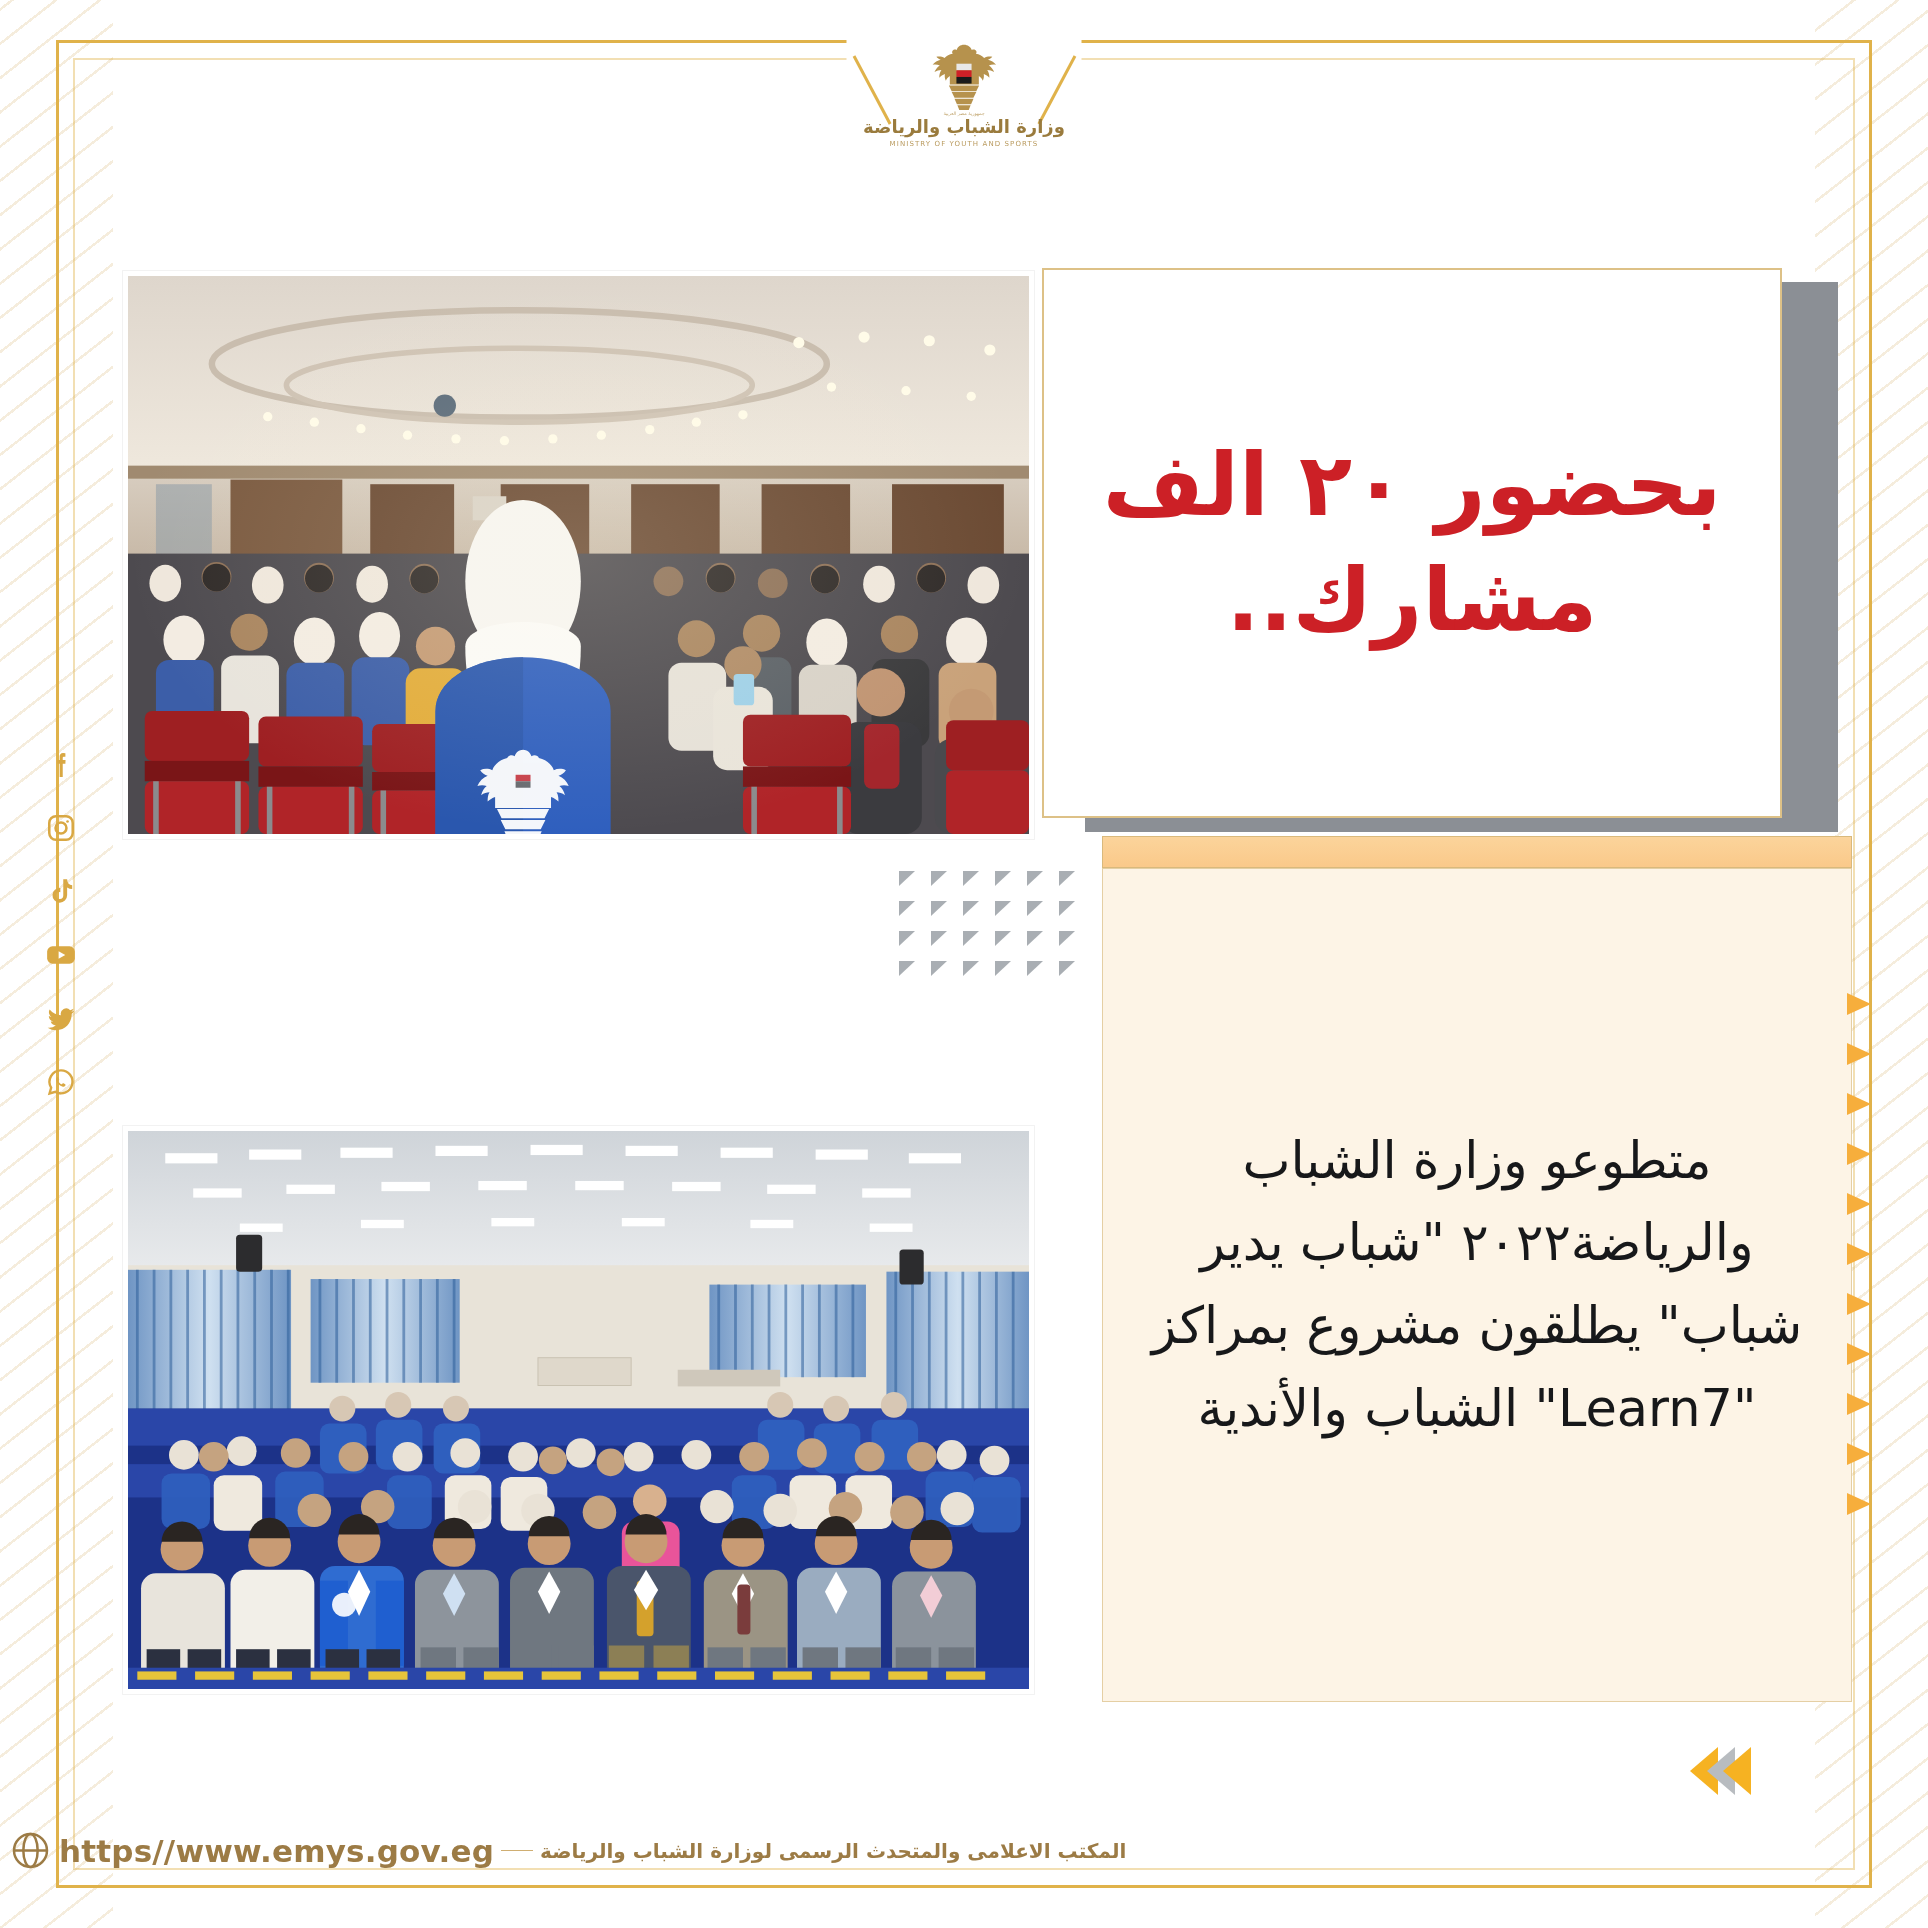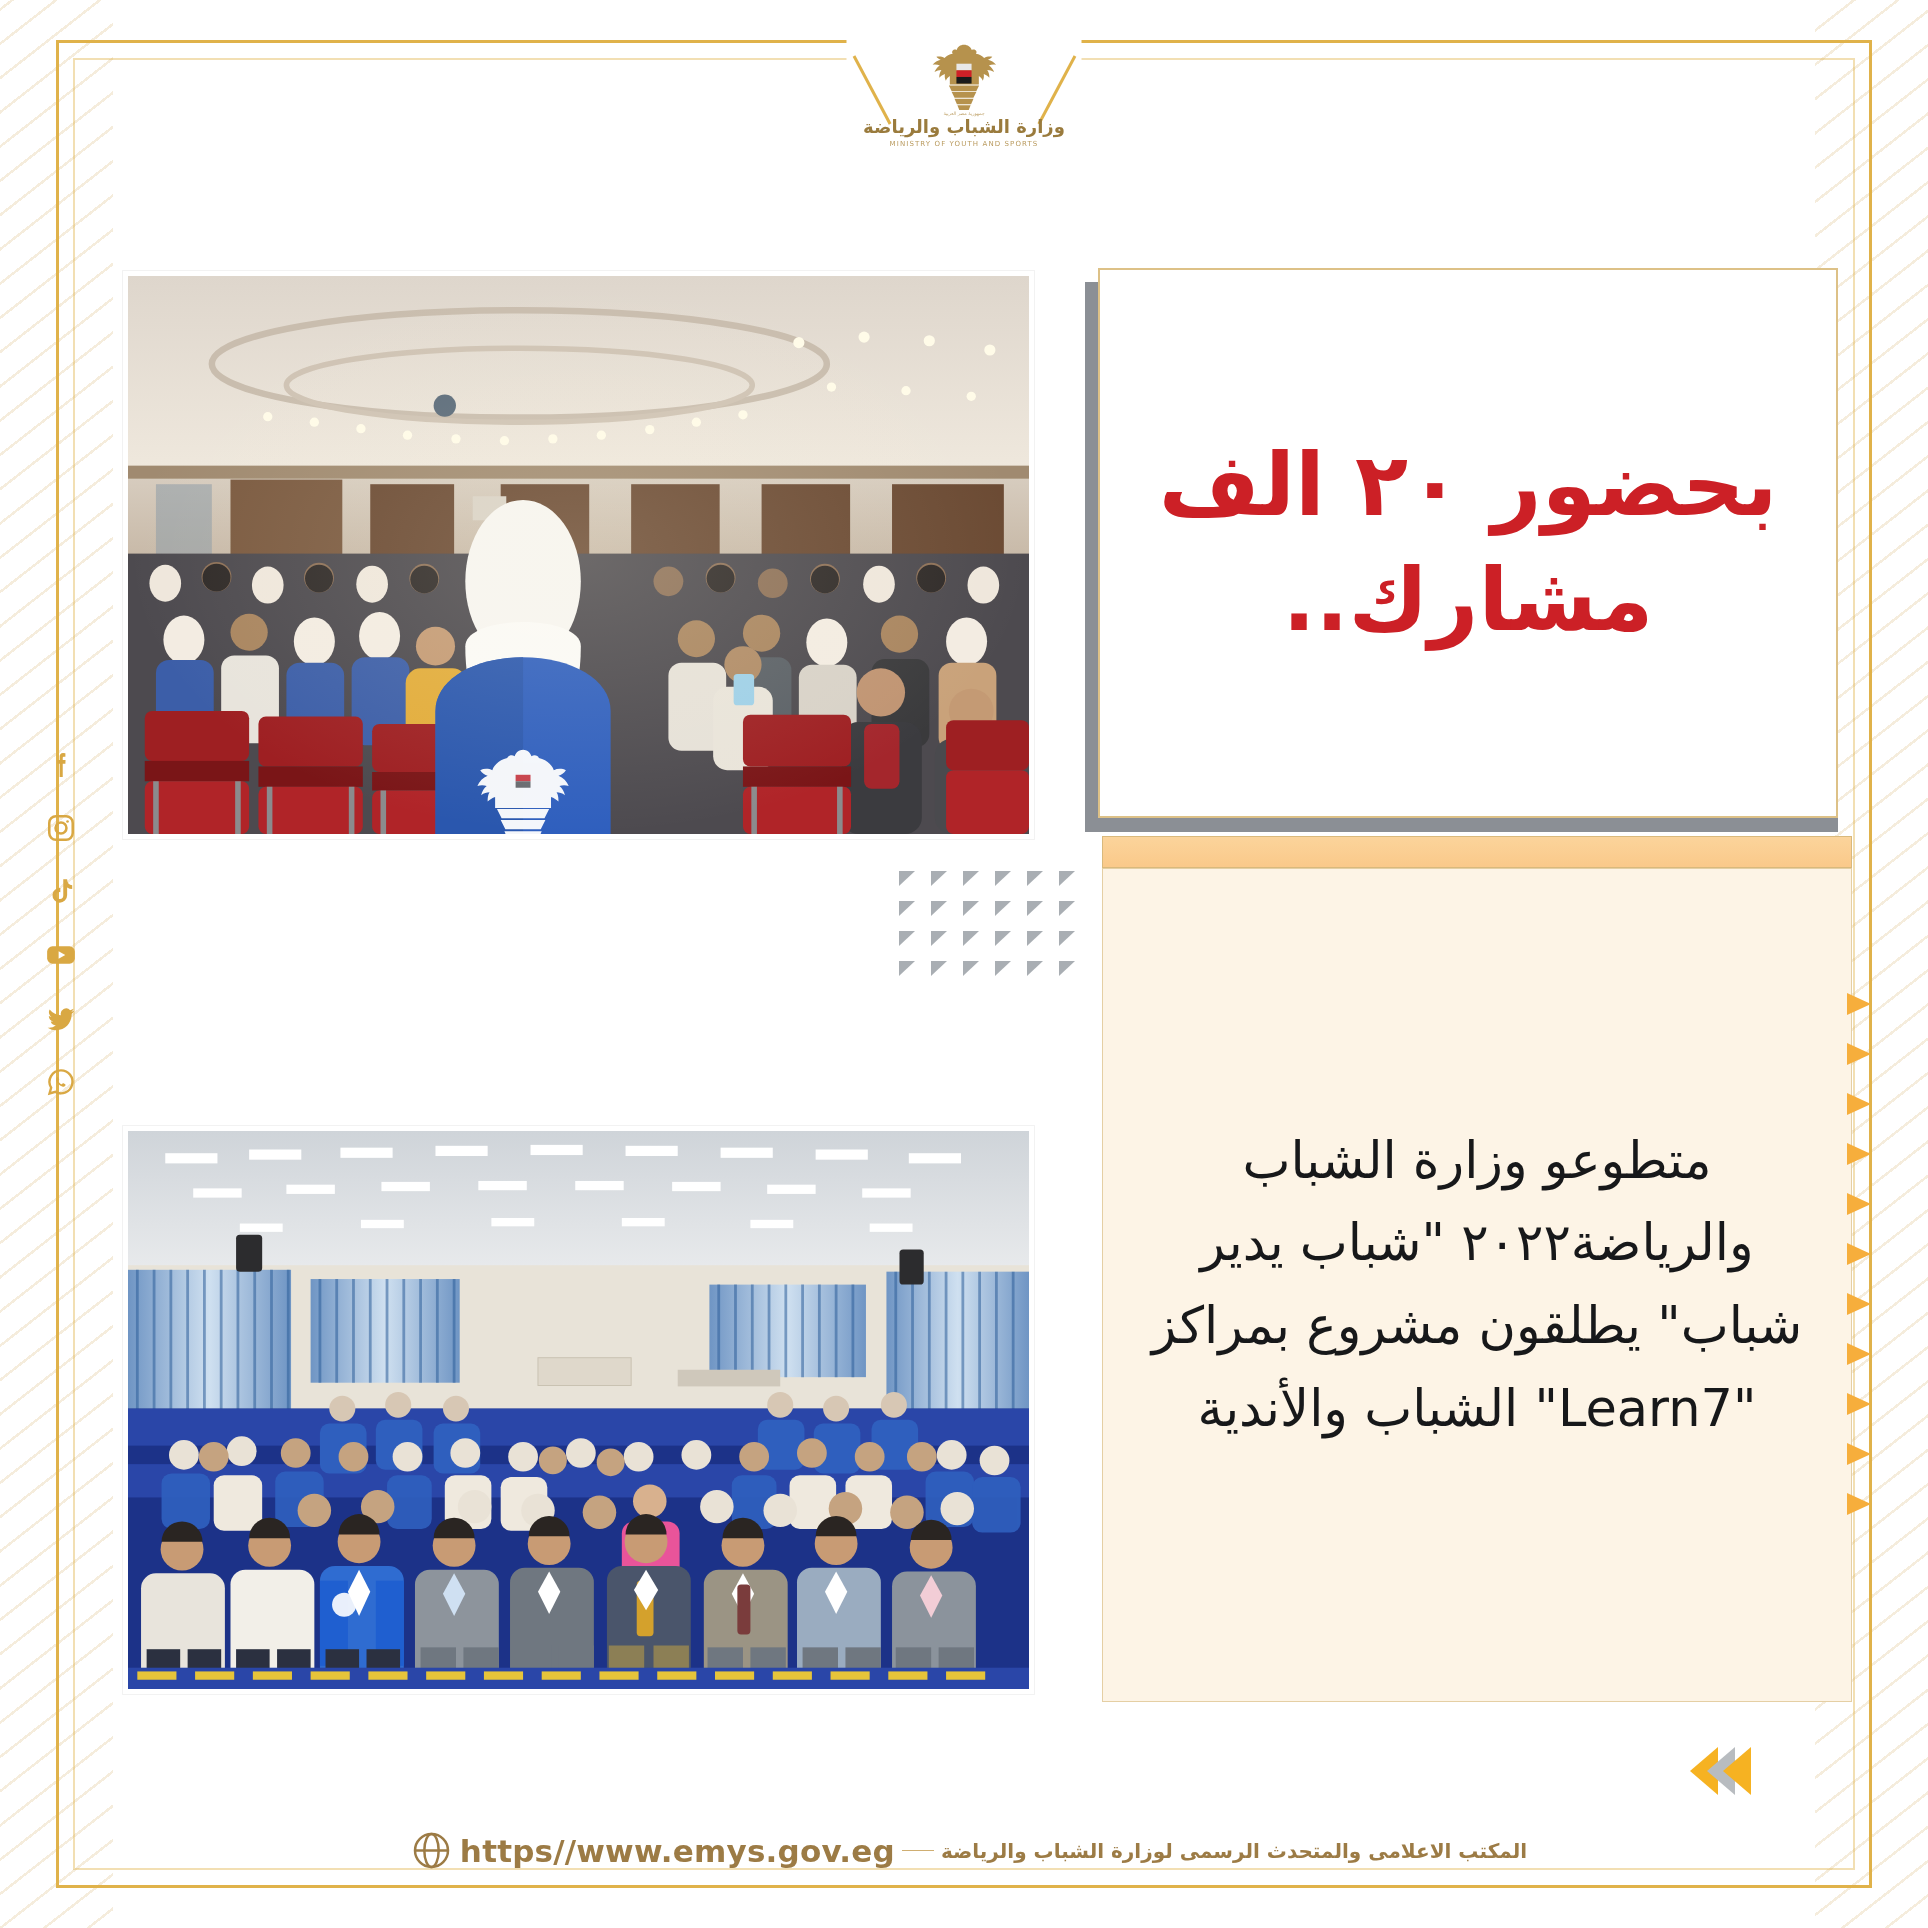--- a/index.html
+++ b/index.html
@@ -103,21 +103,21 @@
   }
   .photo-1{left:123px;top:271px;width:911px;height:568px;}
   .photo-2{left:123px;top:1126px;width:911px;height:568px;}
 
   
   .headline-shadow{
     position:absolute;left:1085px;top:282px;width:753px;height:550px;
     background:#8b8f95;
   }
   .headline-card{
-    position:absolute;left:1098px;top:268px;width:740px;height:550px;
+    position:absolute;left:1042px;top:268px;width:740px;height:550px;
     background:#ffffff;
     border:2.8px solid #ddc187;
     box-sizing:border-box;
     display:flex;align-items:center;justify-content:center;
     padding:0 38px;
   }
   .headline-text{
     direction:rtl;text-align:center;
     color:#cc2026;
     font-size:87px;
@@ -198,21 +198,21 @@
   }
   .social-rail .sic{
     width:41px;height:41px;display:flex;align-items:center;justify-content:center;
     color:#d9a843;
   }
   .social-rail svg{display:block;}
 
   
   .footer{
     position:absolute;left:9px;right:0;bottom:56px;
-    display:flex;align-items:center;justify-content:center;gap:7px;
+    display:flex;align-items:center;justify-content:flex-start;gap:7px;
     direction:ltr;
   }
   .footer-rule{
     width:32px;height:1.9px;background:#cfae72;
   }
   .footer-url{
     font-size:31px;font-weight:bold;color:#9c7b45;
     letter-spacing:0.2px;
     font-family:"DejaVu Sans", sans-serif;
   }

